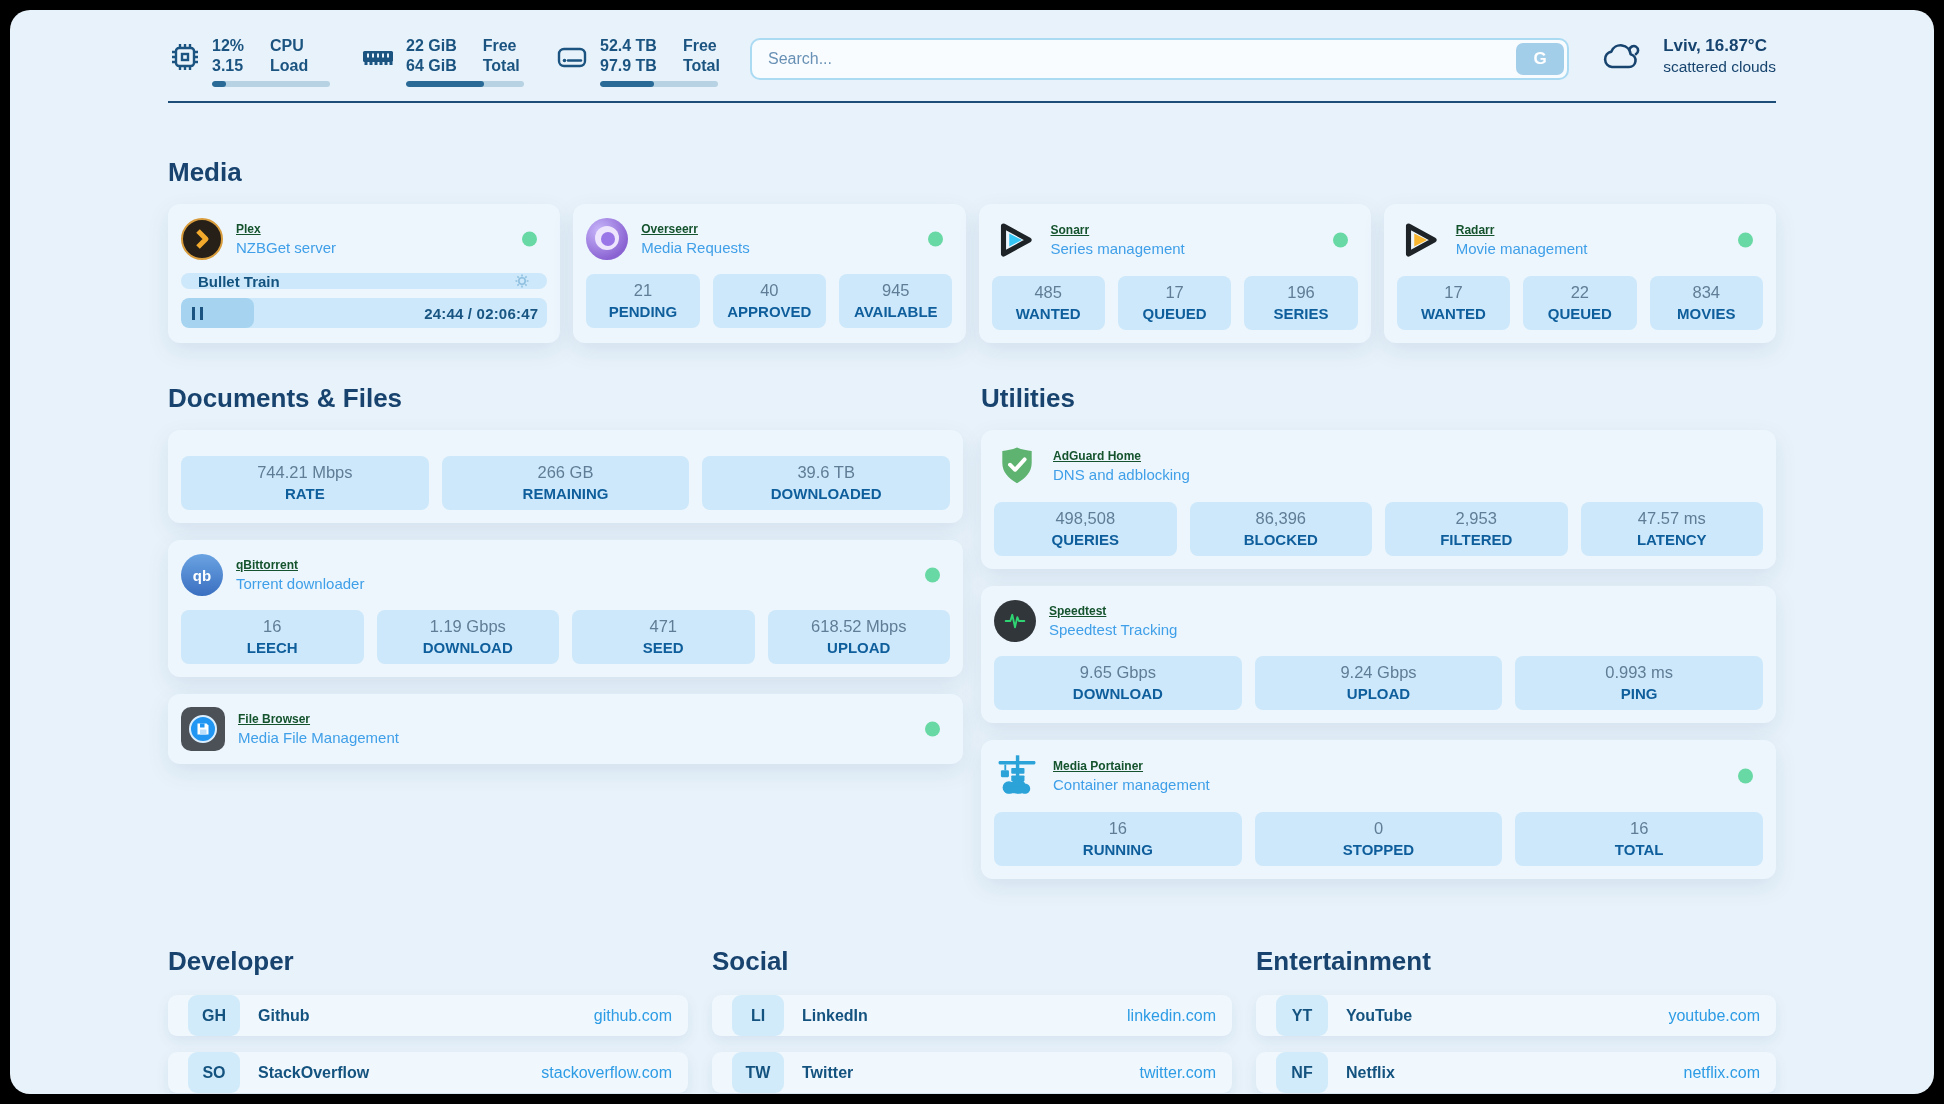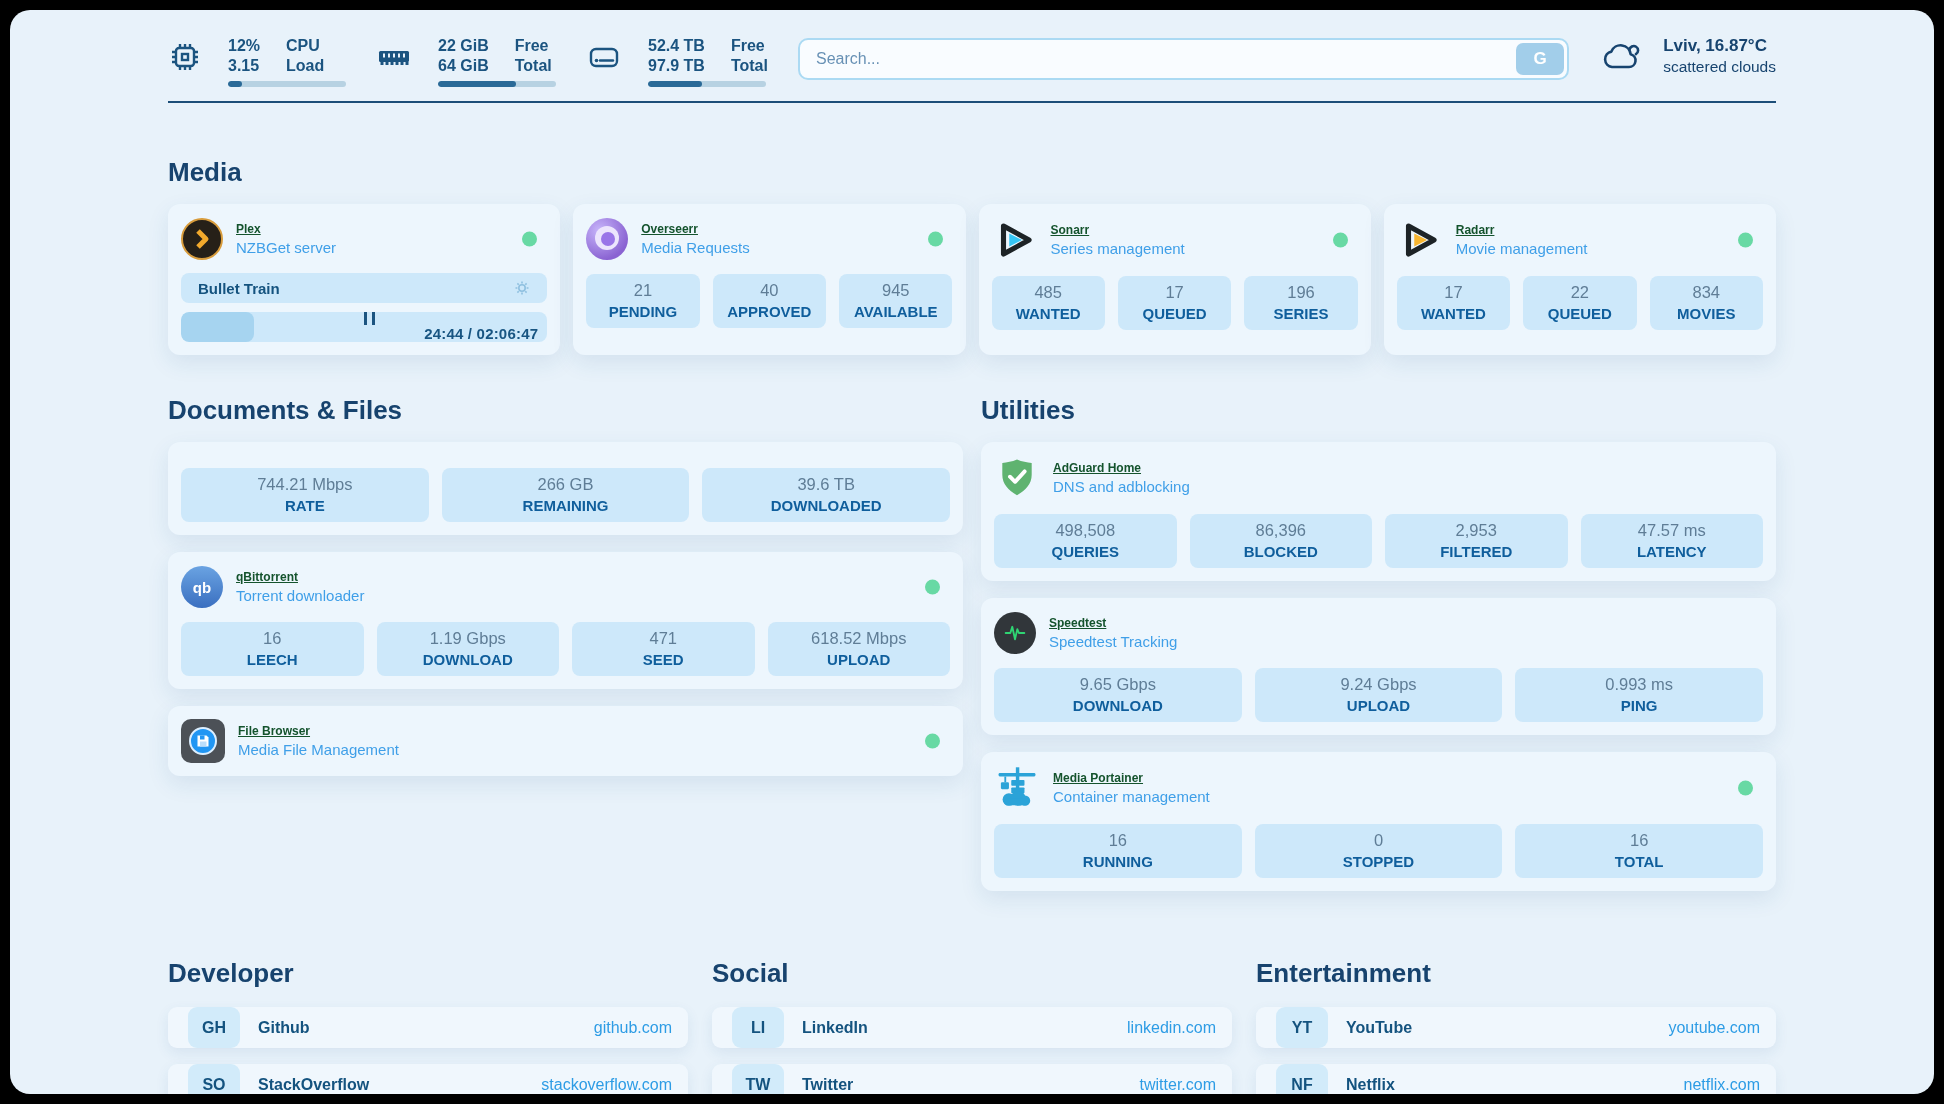--- a/index.html
+++ b/index.html
@@ -3,21 +3,21 @@
 <meta charset="utf-8">
 <style>
   * { box-sizing: border-box; margin: 0; padding: 0; }
   html,body { width:1944px; height:1104px; }
   body { background:#000; font-family:"Liberation Sans", sans-serif; position:relative; }
   .page { position:absolute; inset:10px; background:#e8f2fa; border-radius:20px; overflow:hidden; }
   .content { padding: 26px 158px 0 158px; }
 
   
   .topbar { display:flex; align-items:flex-start; gap:30px; }
-  .stat-group { display:flex; gap:26px; align-items:flex-start; flex:0 0 auto; }
+  .stat-group { display:flex; gap:10px; align-items:flex-start; flex:0 0 auto; }
   .stat-icon { margin-top:4px; }
   .stat-right { display:flex; flex-direction:column; }
   .stat-cols { display:flex; gap:26px; }
   .stat-col { display:flex; flex-direction:column; color:#1b5480; font-size:16px; line-height:1.25; font-weight:600; }
   .stat-col.labels { font-weight:600; }
   .bar { margin-top:5px; height:6px; width:118px; border-radius:3px; background:#b7d2e2; overflow:hidden; }
   .bar-fill { height:100%; background:#2a6a97; border-radius:3px; }
 
   .search-wrap { flex:1 1 auto; position:relative; margin-top:2px; }
   .search-input { width:100%; height:42px; border:2px solid #abdaf3; border-radius:10px;
@@ -54,25 +54,25 @@
   .card-sub { font-size:15px; color:#3f9fe8; margin-top:3px; }
   .status-dot { position:absolute; right:10px; top:50%; transform:translateY(-50%);
                 width:15px; height:15px; border-radius:50%; background:#68d9a4; }
 
   .stats { display:grid; grid-auto-flow:column; grid-auto-columns:1fr; gap:13px; margin-top:13px; }
   .stat { background:#cde8fa; border-radius:8px; text-align:center; padding:7px 4px 8px; }
   .stat-value { font-size:16.5px; color:#5f7d96; }
   .stat-label { font-size:15px; font-weight:700; color:#0f5e9c; margin-top:3px; }
 
   
-  .plex-row { background:#cde8fa; border-radius:8px; height:30px; display:flex; align-items:center;
+  .plex-row { background:#cde8fa; border-radius:8px; height:16px; display:flex; align-items:center;
               justify-content:space-between; padding:0 17px; margin-top:12px; }
   .plex-row-title { color:#14537f; font-size:15px; font-weight:600; }
   .plex-progress { background:#cde8fa; border-radius:8px; height:30px; margin-top:9px; position:relative;
-                   display:flex; align-items:center; overflow:hidden;flex-direction:column; }
+                   display:flex; align-items:center; overflow:hidden; }
   .plex-fill { position:absolute; left:0; top:0; bottom:0; background:#a6d4f0; border-radius:8px; }
   .pause-icon { position:relative; margin-left:11px; width:11px; height:13px;
                 border-left:3.5px solid #1b5480; border-right:3.5px solid #1b5480; }
   .plex-time { position:relative; margin-left:auto; margin-right:9px; color:#185582;
                font-size:15px; font-weight:700; letter-spacing:.2px; }
 
   
   .icon-circle { width:42px; height:42px; border-radius:50%; flex:0 0 auto;
                  display:flex; align-items:center; justify-content:center; position:relative; }
   .plex-icon { background:#262018; border:2px solid #dé; border:2px solid #d89c3c; }

